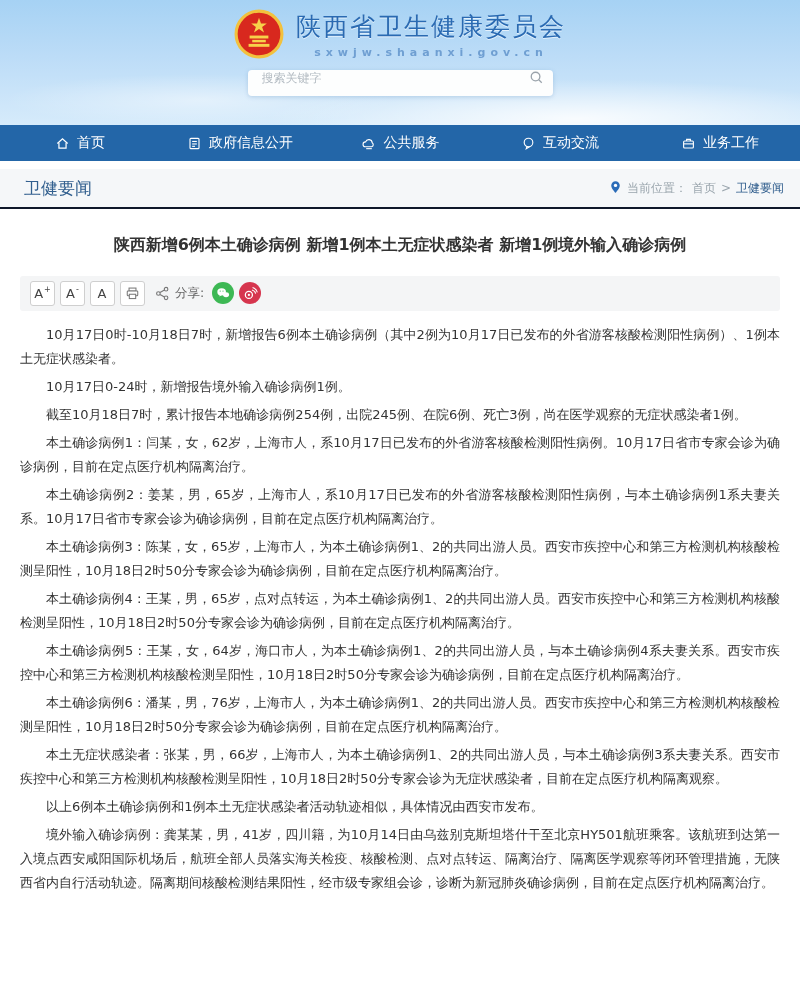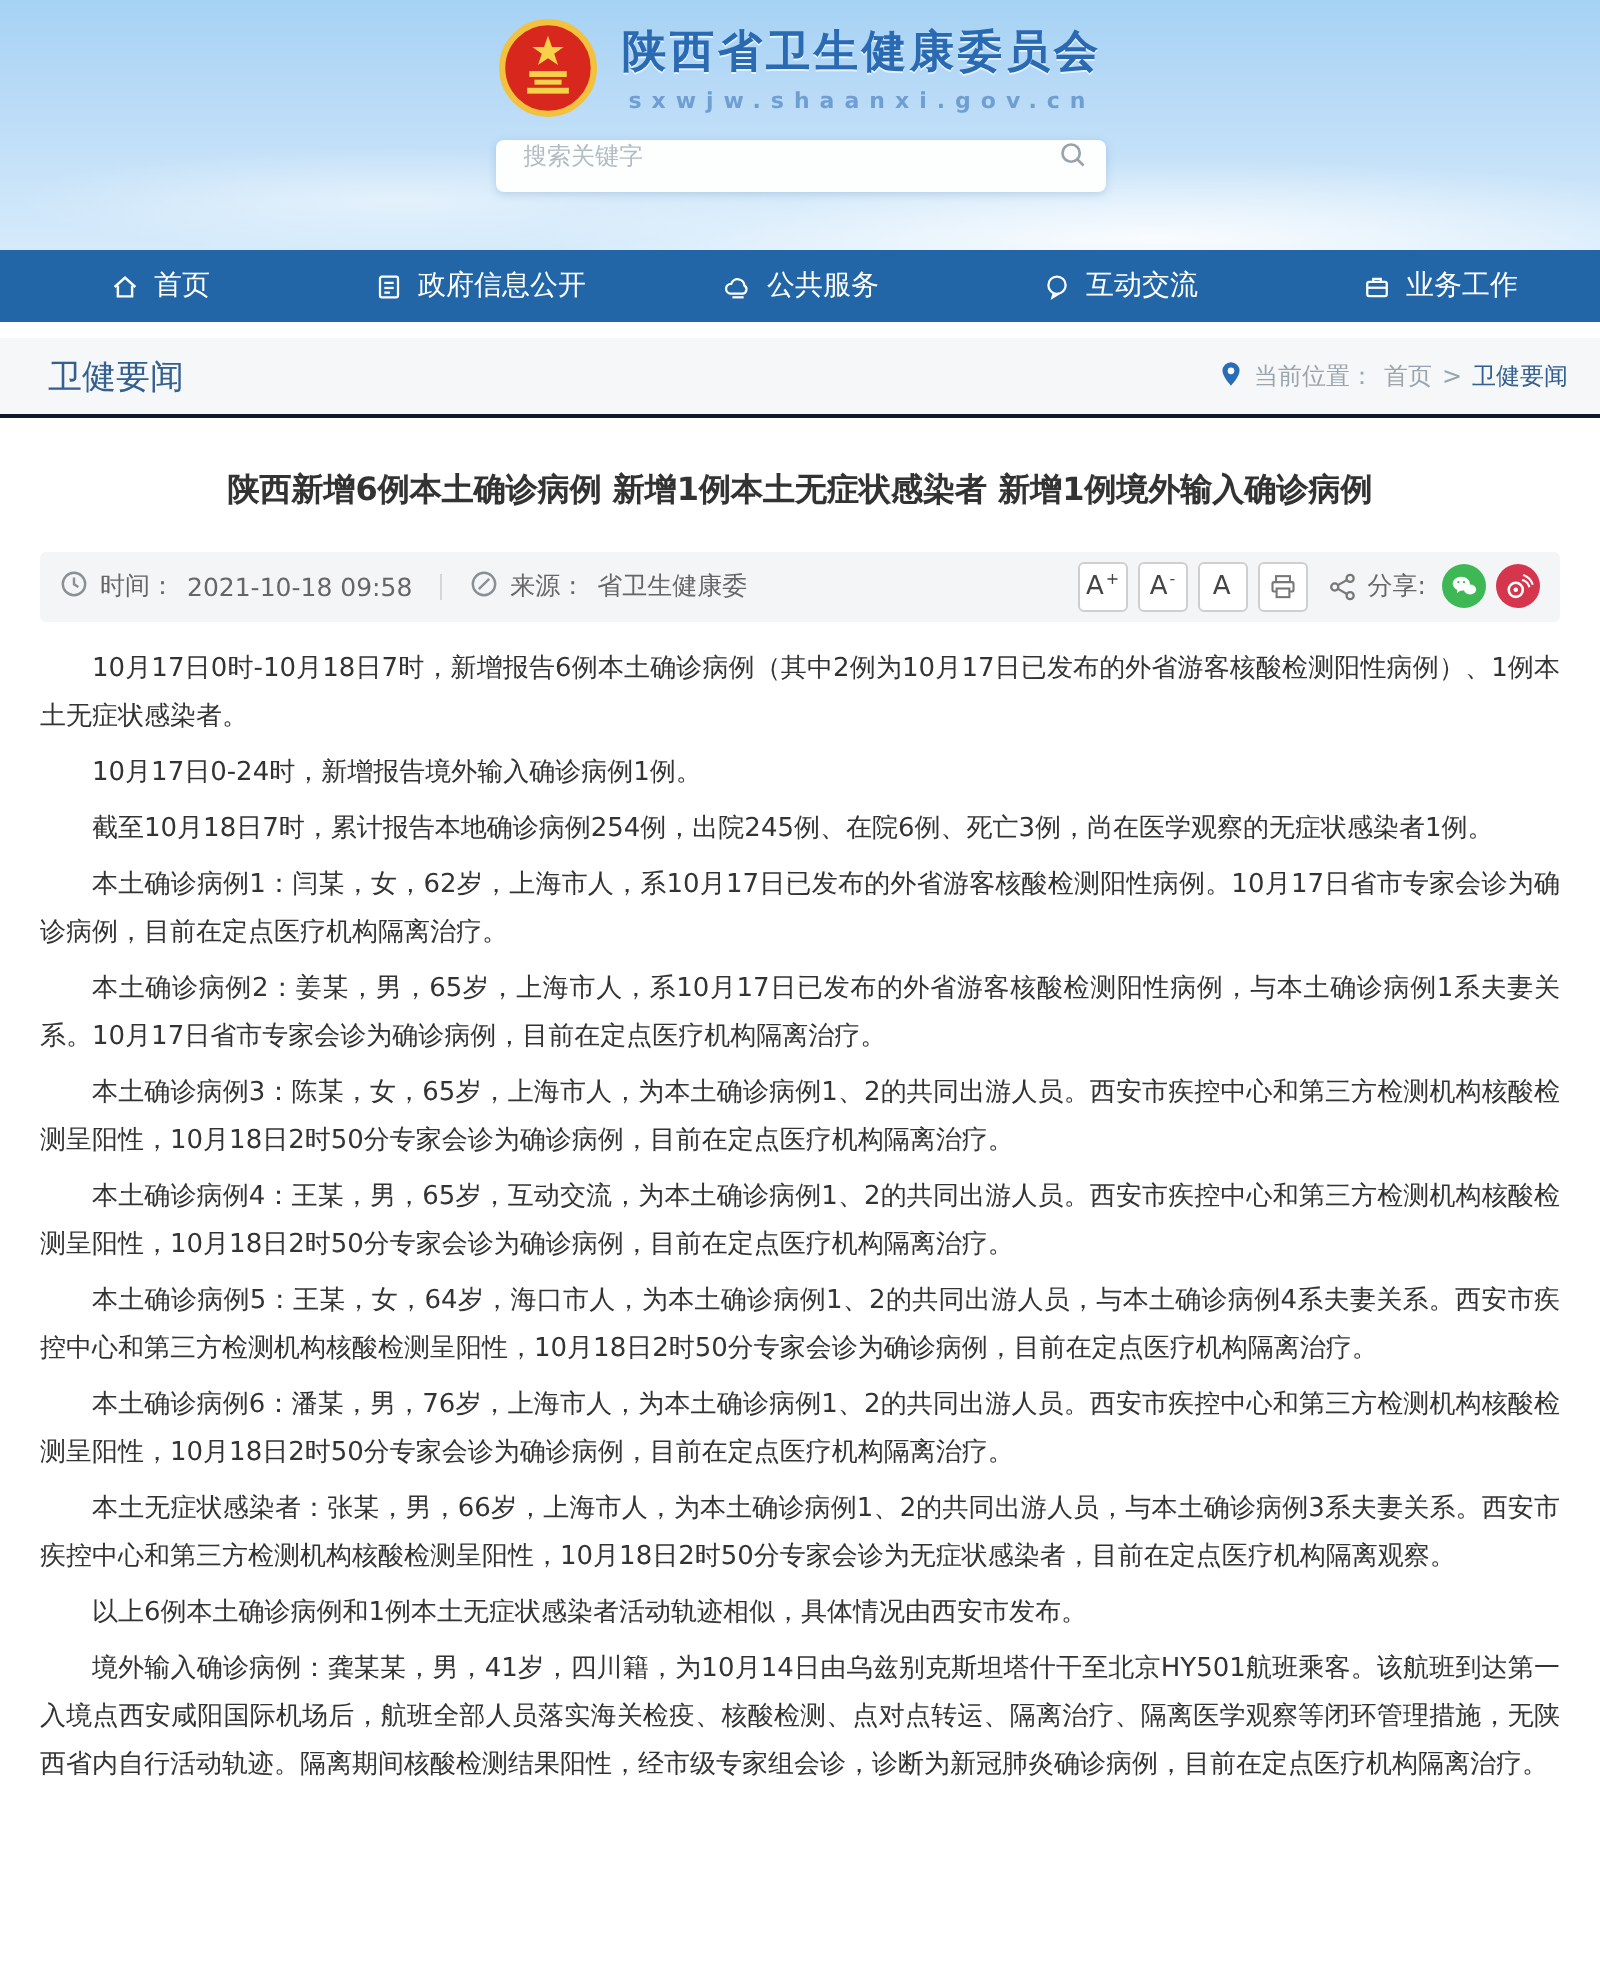--- a/index.html
+++ b/index.html
@@ -17,21 +17,21 @@
   }
   .site-header::before {
     content: ""; position: absolute; inset: 0;
     background:
       radial-gradient(55% 45% at 72% 95%, rgba(255,255,255,.85), rgba(255,255,255,0) 70%),
       radial-gradient(35% 30% at 25% 80%, rgba(255,255,255,.45), rgba(255,255,255,0) 70%);
   }
   .brand { position: relative; display: flex; justify-content: center; align-items: center; gap: 12px; padding-top: 9px; }
   .emblem svg { display: block; }
   .brand-text { text-align: center; }
-  .site-name { font-size: 22px; font-weight: bold; color: #2a6ab2; letter-spacing: 2px; text-shadow: 0 1px 0 rgba(255,255,255,.65); text-align: center; }
+  .site-name { font-size: 25px; font-weight: normal; color: #2a6ab2; letter-spacing: 2px; text-shadow: 0 1px 0 rgba(255,255,255,.65); text-align: center; }
   .site-url { margin-top: 3px; font-size: 11px; font-weight: bold; letter-spacing: 5px; color: #6f9fd2; }
   .search-row { position: relative; display: flex; justify-content: center; margin-top: 11px; }
   .search-box {
     width: 305px; height: 26px; background: #fdfefe; border-radius: 4px;
     display: flex; align-items: flex-start; padding: 0 9px 0 12px;
     box-shadow: 0 1px 4px rgba(80,130,180,.28);
   }
   .search-box input { flex: 1; border: 0; outline: 0; background: transparent; font-size: 12px; color: #333; font-family: inherit; }
   .search-box input::placeholder { color: #b3bbc2; }
 
@@ -178,39 +178,20 @@
     <a class="crumb-link">首页</a>
     <span>&gt;</span>
     <span class="crumb-current">卫健要闻</span>
   </div>
 </div>
 
 <main class="content">
   <h1 class="article-title">陕西新增6例本土确诊病例 新增1例本土无症状感染者 新增1例境外输入确诊病例</h1>
 
   <div class="meta-bar">
-    <div class="meta-left">
-      <span>
-        <svg width="14" height="14" viewBox="0 0 14 14" fill="none" stroke="#8a8f94" stroke-width="1.2">
-            <circle cx="7" cy="7" r="5.6"></circle>
-            <path d="M7 3.8 V7.2 L9.2 8.5"></path>
-          </svg>
-      </span>
-      <span>时间：</span>
-        <span>2021-10-18 09:58</span>
-      <span class="meta-divider"></span>
-      <span>
-        <svg width="14" height="14" viewBox="0 0 14 14" fill="none" stroke="#8a8f94" stroke-width="1.2">
-            <circle cx="7" cy="7" r="5.6"></circle>
-            <line x1="4.4" y1="9.6" x2="9.6" y2="4.4"></line>
-          </svg>
-      </span>
-      <span>来源：</span>
-        <span>省卫生健康委</span>
-    </div>
     <div class="meta-tools">
       <button class="font-btn">
           <span>A</span>
           <sup>+</sup>
         </button>
       <button class="font-btn">
           <span>A</span>
           <sup>-</sup>
         </button>
       <button class="font-btn">
@@ -254,20 +235,20 @@
     </div>
   </div>
 
   <div class="article-body">
     <p>10月17日0时-10月18日7时，新增报告6例本土确诊病例（其中2例为10月17日已发布的外省游客核酸检测阳性病例）、1例本土无症状感染者。</p>
     <p>10月17日0-24时，新增报告境外输入确诊病例1例。</p>
     <p>截至10月18日7时，累计报告本地确诊病例254例，出院245例、在院6例、死亡3例，尚在医学观察的无症状感染者1例。</p>
     <p>本土确诊病例1：闫某，女，62岁，上海市人，系10月17日已发布的外省游客核酸检测阳性病例。10月17日省市专家会诊为确诊病例，目前在定点医疗机构隔离治疗。</p>
     <p>本土确诊病例2：姜某，男，65岁，上海市人，系10月17日已发布的外省游客核酸检测阳性病例，与本土确诊病例1系夫妻关系。10月17日省市专家会诊为确诊病例，目前在定点医疗机构隔离治疗。</p>
     <p>本土确诊病例3：陈某，女，65岁，上海市人，为本土确诊病例1、2的共同出游人员。西安市疾控中心和第三方检测机构核酸检测呈阳性，10月18日2时50分专家会诊为确诊病例，目前在定点医疗机构隔离治疗。</p>
-    <p>本土确诊病例4：王某，男，65岁，互动交流，为本土确诊病例1、2的共同出游人员。西安市疾控中心和第三方检测机构核酸检测呈阳性，10月18日2时50分专家会诊为确诊病例，目前在定点医疗机构隔离治疗。</p>
+    <p>本土确诊病例4：王某，男，65岁，点对点转运，为本土确诊病例1、2的共同出游人员。西安市疾控中心和第三方检测机构核酸检测呈阳性，10月18日2时50分专家会诊为确诊病例，目前在定点医疗机构隔离治疗。</p>
     <p>本土确诊病例5：王某，女，64岁，海口市人，为本土确诊病例1、2的共同出游人员，与本土确诊病例4系夫妻关系。西安市疾控中心和第三方检测机构核酸检测呈阳性，10月18日2时50分专家会诊为确诊病例，目前在定点医疗机构隔离治疗。</p>
     <p>本土确诊病例6：潘某，男，76岁，上海市人，为本土确诊病例1、2的共同出游人员。西安市疾控中心和第三方检测机构核酸检测呈阳性，10月18日2时50分专家会诊为确诊病例，目前在定点医疗机构隔离治疗。</p>
     <p>本土无症状感染者：张某，男，66岁，上海市人，为本土确诊病例1、2的共同出游人员，与本土确诊病例3系夫妻关系。西安市疾控中心和第三方检测机构核酸检测呈阳性，10月18日2时50分专家会诊为无症状感染者，目前在定点医疗机构隔离观察。</p>
     <p>以上6例本土确诊病例和1例本土无症状感染者活动轨迹相似，具体情况由西安市发布。</p>
     <p>境外输入确诊病例：龚某某，男，41岁，四川籍，为10月14日由乌兹别克斯坦塔什干至北京HY501航班乘客。该航班到达第一入境点西安咸阳国际机场后，航班全部人员落实海关检疫、核酸检测、点对点转运、隔离治疗、隔离医学观察等闭环管理措施，无陕西省内自行活动轨迹。隔离期间核酸检测结果阳性，经市级专家组会诊，诊断为新冠肺炎确诊病例，目前在定点医疗机构隔离治疗。</p>
   </div>
 </main>
 
 </body></html>

